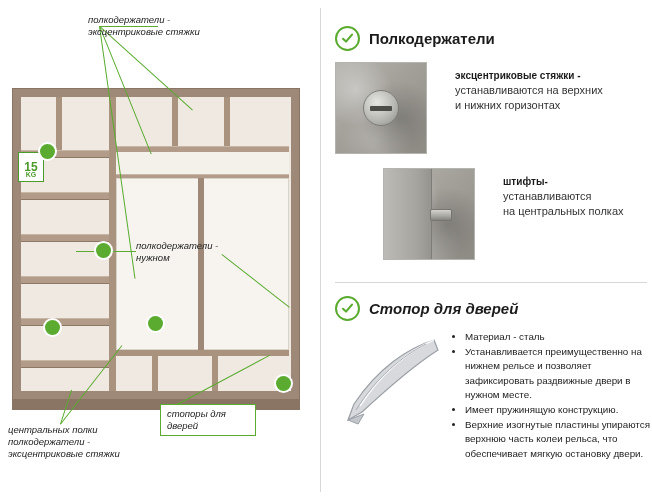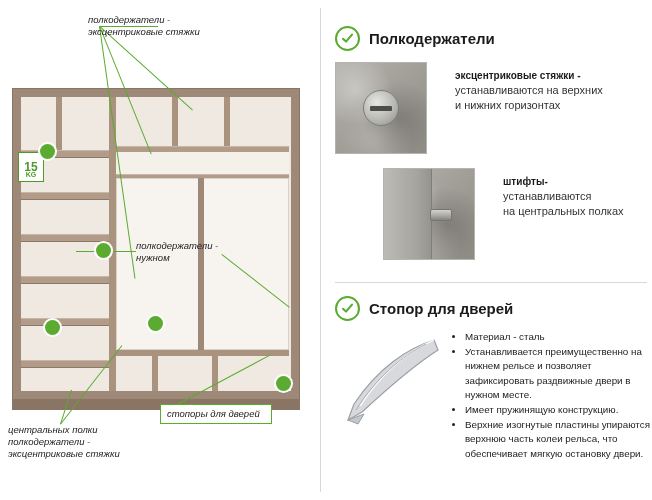--- a/index.html
+++ b/index.html
@@ -194,21 +194,21 @@
 
   .sec1 { position: absolute; left: 5px; top: 26px; }
   .divider-h {
     position: absolute;
     left: 5px;
     top: 282px;
     width: 312px;
     height: 1px;
     background: #d8d8d8;
   }
-  .sec2 { position: absolute; left: 5px; top: 296px; }
+  .sec2 { position: absolute; left: 5px; top: 296px; font-style: italic; }
 
   .item-row {
     position: absolute;
     display: flex;
     align-items: flex-start;
     gap: 28px;
   }
   .photo {
     width: 92px;
     height: 92px;
@@ -369,21 +369,21 @@
     <div class="callout-text" style="left:88px; top:14px; width:150px;">
       <div>полкодержатели -</div>
       <div>эксцентриковые стяжки</div>
     </div>
 
     <div class="callout-text" style="left:136px; top:240px; width:130px;">
       <div>полкодержатели -</div>
       <div>нужном</div>
     </div>
 
-    <div class="callout-box" style="left:160px; top:404px; width:112px;">стопоры для дверей</div>
+    <div class="callout-box" style="left:160px; top:404px; width:96px;">стопоры для дверей</div>
 
     <div class="callout-text" style="left:8px; top:424px; width:160px;">
       <div>центральных полки</div>
       <div>полкодержатели -</div>
       <div>эксцентриковые стяжки</div>
     </div>
   </div>
 
   <div class="divider-v"></div>
 

